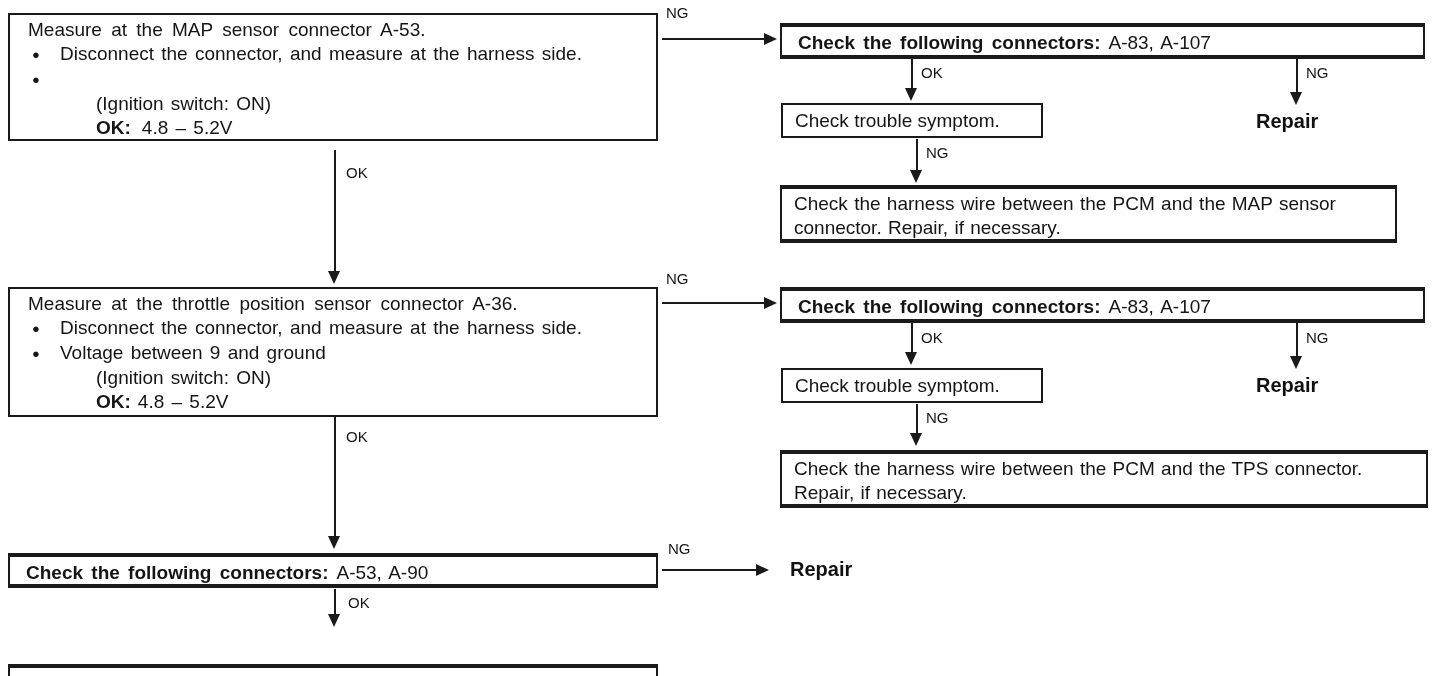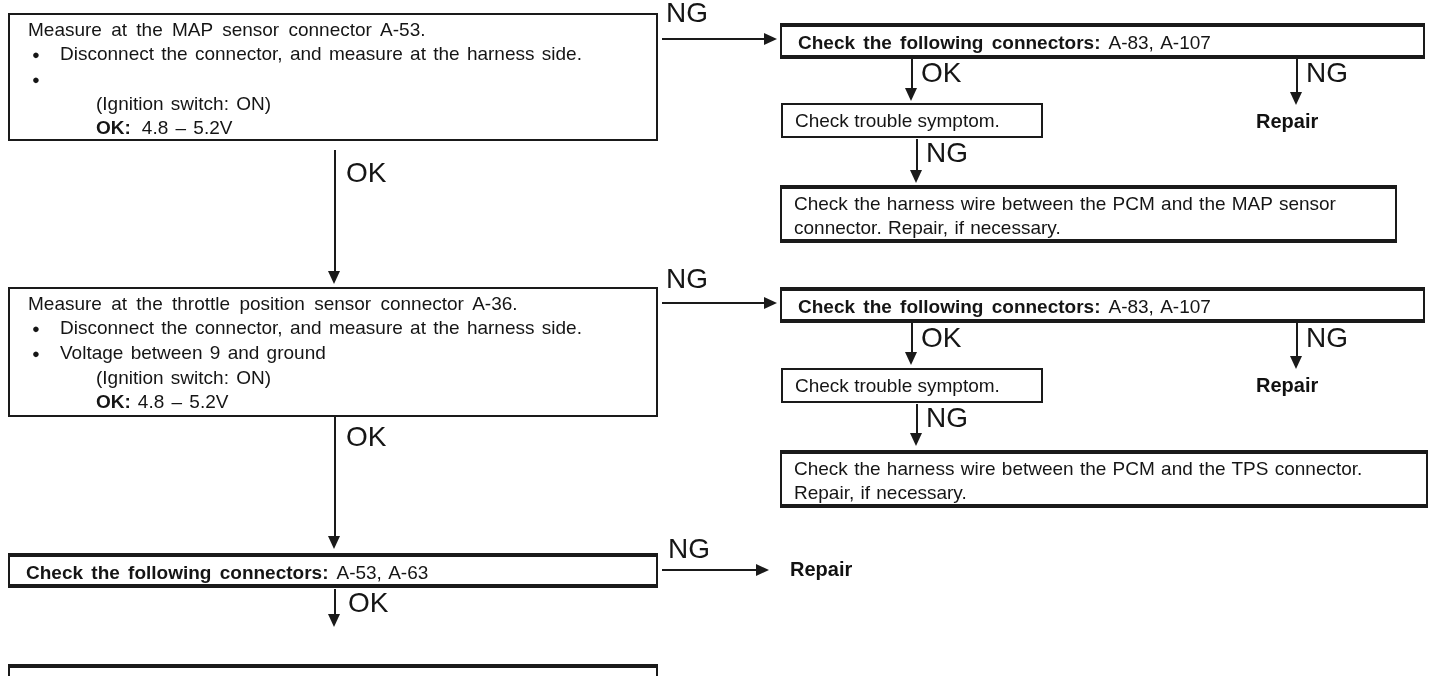--- a/index.html
+++ b/index.html
@@ -25,21 +25,21 @@
   .single .b{word-spacing:3px;}
   .single .val{margin-left:8px;word-spacing:2px;}
   .two-line{padding:3px 0 0 12px;}
   .two-line .tl{white-space:nowrap;word-spacing:1px;}
   .hline{position:absolute;height:2px;background:#1a1a1a;}
   .vline{position:absolute;width:2px;background:#1a1a1a;}
   .head-right{position:absolute;width:0;height:0;
     border-left:13px solid #1a1a1a;border-top:6px solid transparent;border-bottom:6px solid transparent;}
   .head-down{position:absolute;width:0;height:0;
     border-top:13px solid #1a1a1a;border-left:6px solid transparent;border-right:6px solid transparent;}
-  .edge-label{position:absolute;font-size:28px;line-height:22px;color:#151515;white-space:nowrap;}
+  .edge-label{position:absolute;font-size:15px;line-height:22px;color:#151515;white-space:nowrap;}
   .repair{position:absolute;font-size:20px;font-weight:bold;white-space:nowrap;color:#111;}
 </style>
 </head>
 <body>
 
 <div class="canvas">
 
   <div class="box" style="left:8px;top:13px;width:650px;height:128px;">
     <div class="ln title">Measure at the MAP sensor connector A-53.</div>
     <div class="ln bullet-ln"><span class="bullet"></span><span>Disconnect the connector, and measure at the harness side.</span></div>
@@ -124,21 +124,21 @@
       <div class="tl">Check the harness wire between the PCM and the TPS connector.</div>
       <div class="tl">Repair, if necessary.</div>
     </div>
   </div>
 
   <div class="vline" style="left:334px;top:417px;height:120px;"></div>
   <div class="head-down" style="left:328px;top:536px;"></div>
   <div class="edge-label" style="left:346px;top:426px;">OK</div>
 
   <div class="box heavy" style="left:8px;top:553px;width:650px;height:35px;">
-    <div class="single"><span class="b">Check the following connectors:</span><span class="val">A-53, A-63</span></div>
+    <div class="single"><span class="b">Check the following connectors:</span><span class="val">A-53, A-90</span></div>
   </div>
 
   <div class="edge-label" style="left:668px;top:538px;">NG</div>
   <div class="hline" style="left:662px;top:569px;width:96px;"></div>
   <div class="head-right" style="left:756px;top:564px;"></div>
   <div class="repair" style="left:790px;top:558px;">Repair</div>
 
   <div class="vline" style="left:334px;top:589px;height:26px;"></div>
   <div class="head-down" style="left:328px;top:614px;"></div>
   <div class="edge-label" style="left:348px;top:592px;">OK</div>

